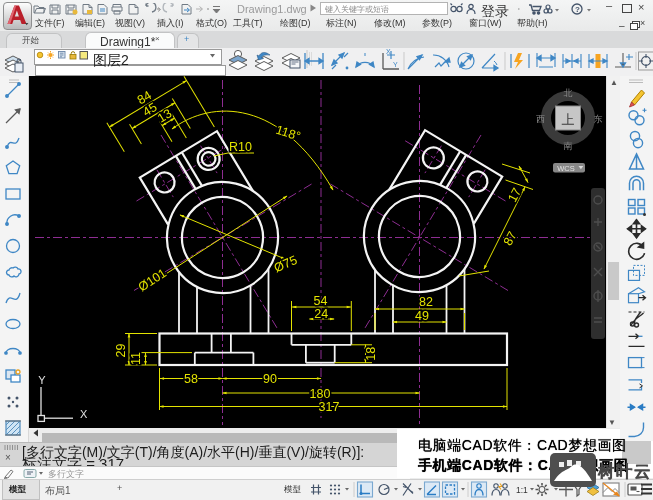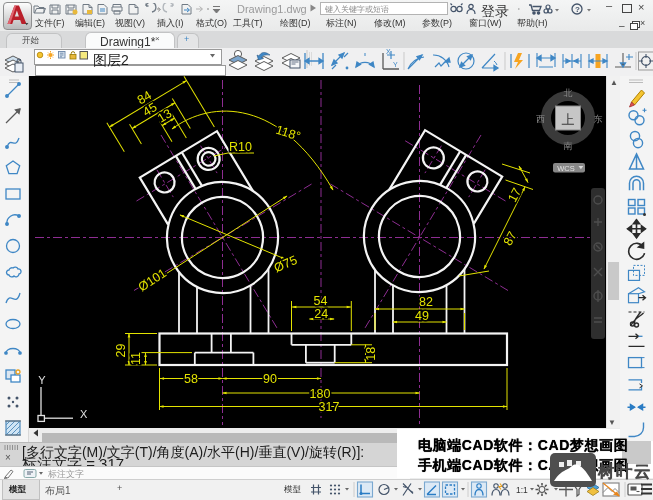--- a/index.html
+++ b/index.html
@@ -589,21 +589,21 @@
 <div class="t" style="left:22px;top:444px;font-size:14px;color:#1c1c1c">[多行文字(M)/文字(T)/角度(A)/水平(H)/垂直(V)/旋转(R)]:</div>
 <div class="t" style="left:22px;top:455px;font-size:15px;color:#1c1c1c">标注文字 = 317</div>
 <div class="abs" style="left:0;top:466px;width:410px;height:13px;background:#fbfbfb;border-top:1px solid #c5c5c5"></div>
 <div id="cmdinput">
 <svg class="abs" style="left:4px;top:468px" width="40" height="11" viewBox="0 0 40 11">
 <path d="M1,9 L7,2 l2,1.5 L4,10 z M1,9 l-0.5,2 l2,-0.5 z" fill="none" stroke="#777" stroke-width="1"></path>
 <rect x="20" y="1.5" width="12" height="8" rx="1.5" fill="#eef2f6" stroke="#8aa"></rect>
 <path d="M23,4 h6 m-6,2 h4" stroke="#44546a" stroke-width="0.9"></path>
 <path d="M35,4 l4,0 l-2,2.8 z" fill="#666"></path>
 </svg>
-<div class="t" style="left:48px;top:468px;font-size:9px;color:#999">标注文字</div>
+<div class="t" style="left:48px;top:468px;font-size:9px;color:#999">多行文字</div>
 </div>
 
 <div class="abs" style="left:0;top:479px;width:653px;height:21px;background:#f1f1f1;border-top:1px solid #cfcfcf"></div>
 <div id="statusbar">
 <div class="abs" style="left:2px;top:480px;width:36px;height:19px;background:#e2e2e2;border:1px solid #c0c0c0;border-top:none"></div>
 <div class="t" style="left:9px;top:484px;font-size:8.5px;font-weight:bold;color:#222">模型</div>
 <div class="t" style="left:45px;top:484px;font-size:10px;color:#555">布局1</div>
 <div class="t" style="left:81px;top:507px;font-size:8.5px;color:#555">布局2</div>
 <div class="t" style="left:117px;top:483px;font-size:9px;color:#555">+</div>
 <div class="t" style="left:284px;top:484px;font-size:8.5px;color:#333">模型</div>
@@ -697,21 +697,21 @@
 </g>
 </svg>
 <svg class="abs" style="left:640px;top:482px" width="13" height="16" viewBox="0 0 13 16">
       <path d="M1,2.5 h11 M1,7 h11 M1,11.5 h11" stroke="#333" stroke-width="2.2"></path>
     </svg>
 </div>
 
 <div class="abs" style="left:397px;top:429px;width:223px;height:49px;background:#fff"></div>
 <div class="abs" style="left:620px;top:441px;width:33px;height:37px;background:#fff"></div>
 <div class="abs" style="left:622px;top:441px;width:29px;height:23px;background:#c9c9c9"></div>
-<div class="t" style="left:418px;top:437px;font-size:14px;font-weight:bold;color:#000;text-shadow:0 0 0.7px #000;letter-spacing:0.6px">电脑端CAD软件：CAD梦想画图</div>
+<div class="t" style="left:418px;top:437px;font-size:14px;font-weight:normal;color:#000;text-shadow:0 0 0.7px #000;letter-spacing:0.6px">电脑端CAD软件：CAD梦想画图</div>
 <div class="t" style="left:418px;top:457px;font-size:14px;font-weight:bold;color:#000;text-shadow:0 0 0.7px #000;letter-spacing:0.6px">手机端CAD软件：CAD梦想画图</div>
 <div id="logo">
 <svg class="abs" style="left:550px;top:453px" width="46" height="34" viewBox="0 0 46 34">
 <rect x="0" y="0" width="46" height="34" rx="5" fill="#4e4e4e"></rect>
 <path d="M4,28 C12,16 17,18 22,13 C28,8 35,16 42,28 z" fill="#fff"></path>
 <path d="M9,9 h5 v5 h-5 z M17,7 h5 v6 h-5 z M26,8 h5 v5 h-5 z" fill="#fff" opacity="0.9"></path>
 </svg>
 </div>
 <div class="t" style="left:598px;top:461px;font-size:16.5px;font-weight:bold;color:#474747;text-shadow:0 0 0.7px #474747;letter-spacing:1.5px">树叶云</div>
 

